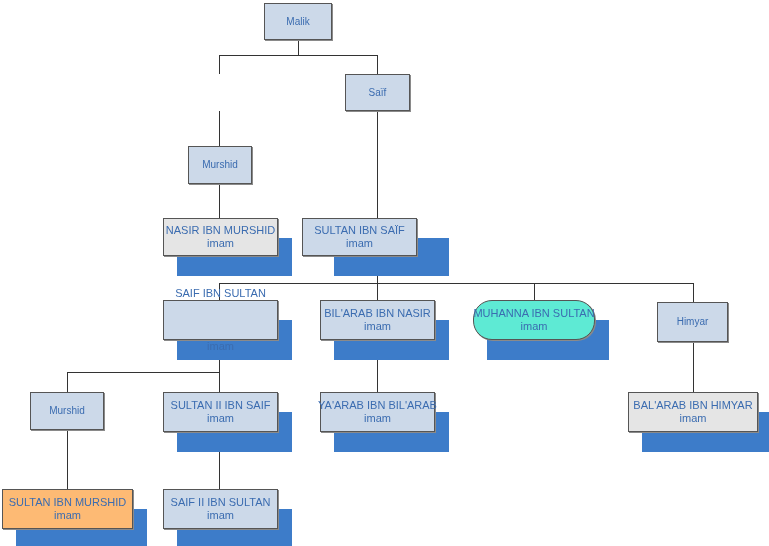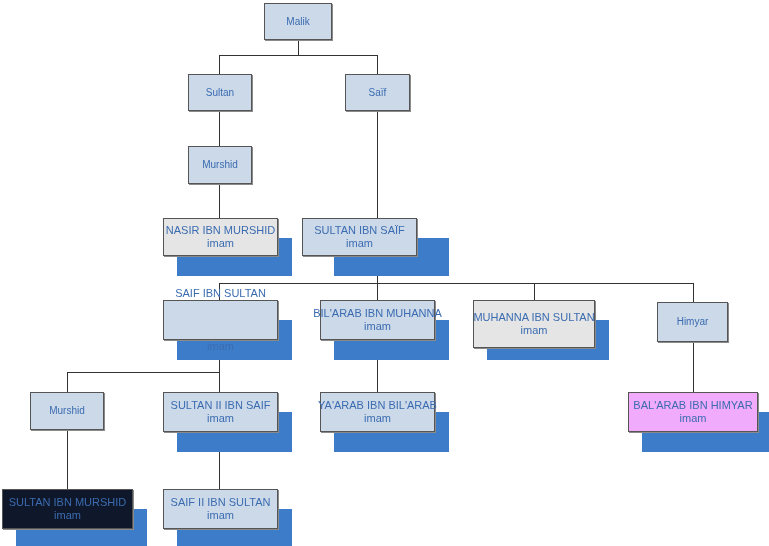--- a/index.html
+++ b/index.html
@@ -94,68 +94,65 @@
     <div class="shadow" style="left: 334px; top: 320px; width: 115px; height: 40px; background: rgb(61, 124, 201);"></div>
     <div class="shadow" style="left: 487px; top: 320px; width: 122px; height: 40px; background: rgb(61, 124, 201);"></div>
     <div class="shadow" style="left: 177px; top: 412px; width: 115px; height: 40px; background: rgb(61, 124, 201);"></div>
     <div class="shadow" style="left: 334px; top: 412px; width: 115px; height: 40px; background: rgb(61, 124, 201);"></div>
     <div class="shadow" style="left: 642px; top: 412px; width: 130px; height: 40px; background: rgb(61, 124, 201);"></div>
     <div class="shadow" style="left: 16px; top: 509px; width: 131px; height: 40px; background: rgb(61, 124, 201);"></div>
     <div class="shadow" style="left: 177px; top: 509px; width: 115px; height: 40px; background: rgb(61, 124, 201);"></div>
     <div class="node plain" style="left: 264px; top: 3px; width: 68px; height: 37px; background: rgb(204, 217, 233); border-color: rgb(85, 85, 85); color: rgb(59, 108, 176);">
       <div class="name">Malik</div>
     </div>
-    <div class="node plain" style="left: 188px; top: 74px; width: 64px; height: 37px; background: rgb(204, 217, 233); border-color: rgb(85, 85, 85); color: rgb(59, 108, 176);">
-      <div class="name">Sultan</div>
-    </div>
     <div class="node plain" style="left: 345px; top: 74px; width: 65px; height: 37px; background: rgb(204, 217, 233); border-color: rgb(85, 85, 85); color: rgb(59, 108, 176);">
       <div class="name">Saïf</div>
     </div>
     <div class="node plain" style="left: 188px; top: 146px; width: 64px; height: 38px; background: rgb(204, 217, 233); border-color: rgb(85, 85, 85); color: rgb(59, 108, 176);">
       <div class="name">Murshid</div>
     </div>
     <div class="node imam" style="left: 163px; top: 218px; width: 115px; height: 38px; background: #e5e5e5; border-color: rgb(85, 85, 85); color: rgb(59, 108, 176);">
       <div class="name">NASIR IBN MURSHID</div>
       <div class="role">imam</div>
     </div>
     <div class="node imam" style="left: 302px; top: 218px; width: 115px; height: 38px; background: rgb(204, 217, 233); border-color: rgb(85, 85, 85); color: rgb(59, 108, 176);">
       <div class="name">SULTAN IBN SAÏF</div>
       <div class="role">imam</div>
     </div>
     <div class="node imam" style="left: 163px; top: 300px; width: 115px; height: 40px; background: rgb(204, 217, 233); border-color: rgb(85, 85, 85); color: rgb(59, 108, 176); gap: 40px;">
       <div class="name">SAIF IBN SULTAN</div>
       <div class="role">imam</div>
     </div>
     <div class="node imam" style="left: 320px; top: 300px; width: 115px; height: 40px; background: rgb(204, 217, 233); border-color: rgb(85, 85, 85); color: rgb(59, 108, 176);">
-      <div class="name">BIL'ARAB IBN MUHANNA</div>
+      <div class="name">BIL'ARAB IBN NASIR</div>
       <div class="role">imam</div>
     </div>
-    <div class="node imam" style="left: 473px; top: 300px; width: 122px; height: 48px; background: #e5e5e5; border-color: rgb(85, 85, 85); color: rgb(59, 108, 176);">
+    <div class="node imam" style="left: 473px; top: 300px; width: 122px; height: 40px; background: #5eead4; border-color: rgb(85, 85, 85); color: rgb(59, 108, 176); border-radius: 19px;">
       <div class="name">MUHANNA IBN SULTAN</div>
       <div class="role">imam</div>
     </div>
     <div class="node plain" style="left: 657px; top: 302px; width: 71px; height: 40px; background: rgb(204, 217, 233); border-color: rgb(85, 85, 85); color: rgb(59, 108, 176);">
       <div class="name">Himyar</div>
     </div>
     <div class="node plain" style="left: 30px; top: 392px; width: 74px; height: 38px; background: rgb(204, 217, 233); border-color: rgb(85, 85, 85); color: rgb(59, 108, 176);">
       <div class="name">Murshid</div>
     </div>
     <div class="node imam" style="left: 163px; top: 392px; width: 115px; height: 40px; background: rgb(204, 217, 233); border-color: rgb(85, 85, 85); color: rgb(59, 108, 176);">
       <div class="name">SULTAN II IBN SAIF</div>
       <div class="role">imam</div>
     </div>
     <div class="node imam" style="left: 320px; top: 392px; width: 115px; height: 40px; background: rgb(204, 217, 233); border-color: rgb(85, 85, 85); color: rgb(59, 108, 176);">
       <div class="name">YA'ARAB IBN BIL'ARAB</div>
       <div class="role">imam</div>
     </div>
-    <div class="node imam" style="left: 628px; top: 392px; width: 130px; height: 40px; background: #f0abfc; border-color: rgb(85, 85, 85); color: rgb(59, 108, 176);">
+    <div class="node imam" style="left: 628px; top: 392px; width: 130px; height: 40px; background: #e5e5e5; border-color: rgb(85, 85, 85); color: rgb(59, 108, 176);">
       <div class="name">BAL'ARAB IBN HIMYAR</div>
       <div class="role">imam</div>
     </div>
-    <div class="node imam" style="left: 2px; top: 489px; width: 131px; height: 40px; background: #0f172a; border-color: rgb(85, 85, 85); color: rgb(59, 108, 176);">
+    <div class="node imam" style="left: 2px; top: 489px; width: 131px; height: 40px; background: #fdba74; border-color: rgb(85, 85, 85); color: rgb(59, 108, 176);">
       <div class="name">SULTAN IBN MURSHID</div>
       <div class="role">imam</div>
     </div>
     <div class="node imam" style="left: 163px; top: 489px; width: 115px; height: 40px; background: rgb(204, 217, 233); border-color: rgb(85, 85, 85); color: rgb(59, 108, 176);">
       <div class="name">SAIF II IBN SULTAN</div>
       <div class="role">imam</div>
     </div>
   </div>
 
 </body></html>

